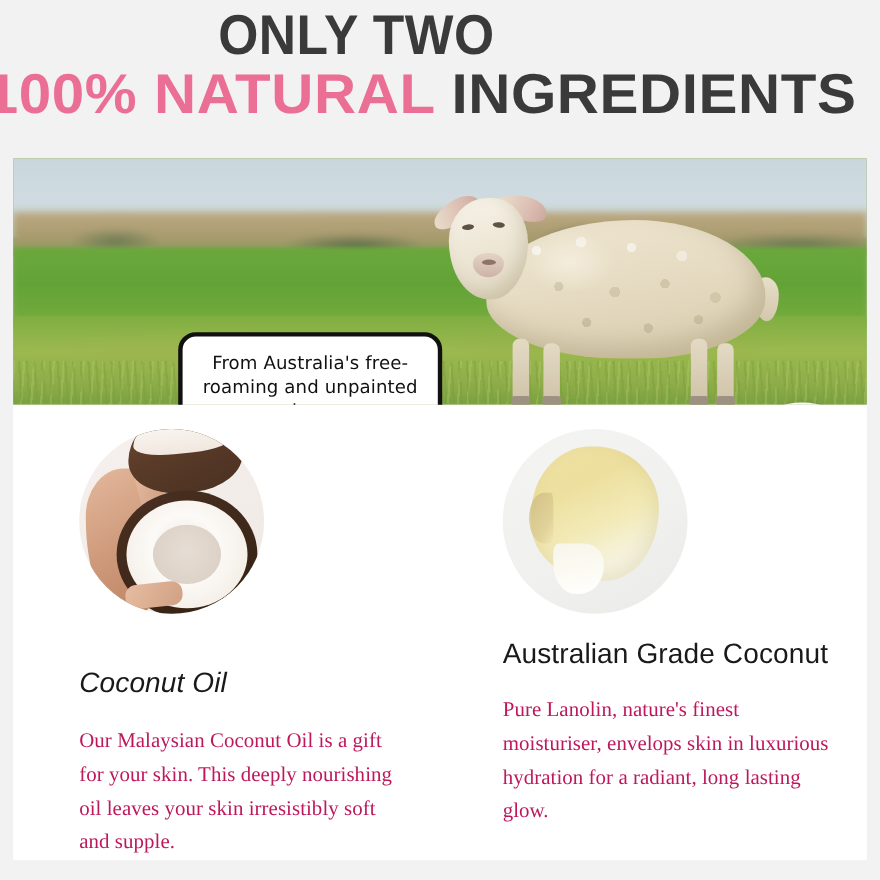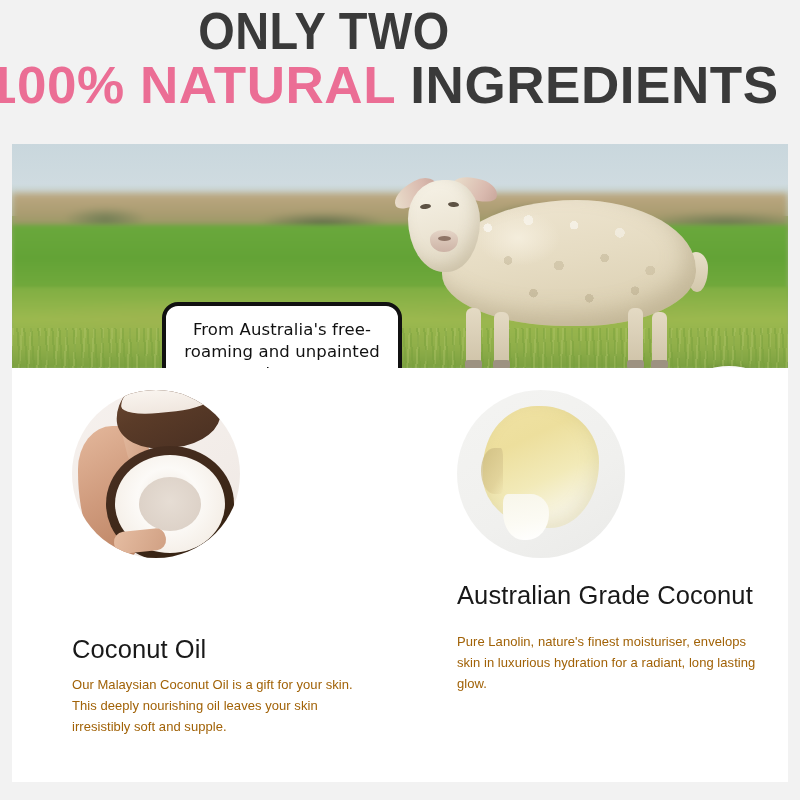--- a/index.html
+++ b/index.html
@@ -393,31 +393,31 @@
 
   .item-title {
     margin-top: 22px;
     font-family: "Liberation Sans", sans-serif;
     font-weight: 300;
     font-size: 25.5px;
     line-height: 1.22;
     color: #191919;
     letter-spacing: 0.1px;
   }
-  .item-title-left { margin-top: 76px; }
+  .item-title-left { margin-top: 48px; font-style: italic; }
   .item-body {
     margin-top: 20px;
-    font-family: Liberation Sans, sans-serif;
-    font-size: 13px;
+    font-family: Liberation Serif, serif;
+    font-size: 19px;
     line-height: 1.62;
-    color: #a16207;
+    color: #be185d;
     letter-spacing: 0.05px;
     width: 300px;
   }
-  .item-body-left { margin-top: 9px; }
+  .item-body-left { margin-top: 22px; }
 </style>
 </head>
 <body>
 
 <div class="page">
 
   <div class="heading">
     <div class="heading-line heading-line-1">ONLY TWO</div>
     <div class="heading-line heading-line-2"><span class="pink">100% NATURAL</span><span> INGREDIENTS</span></div>
   </div>

